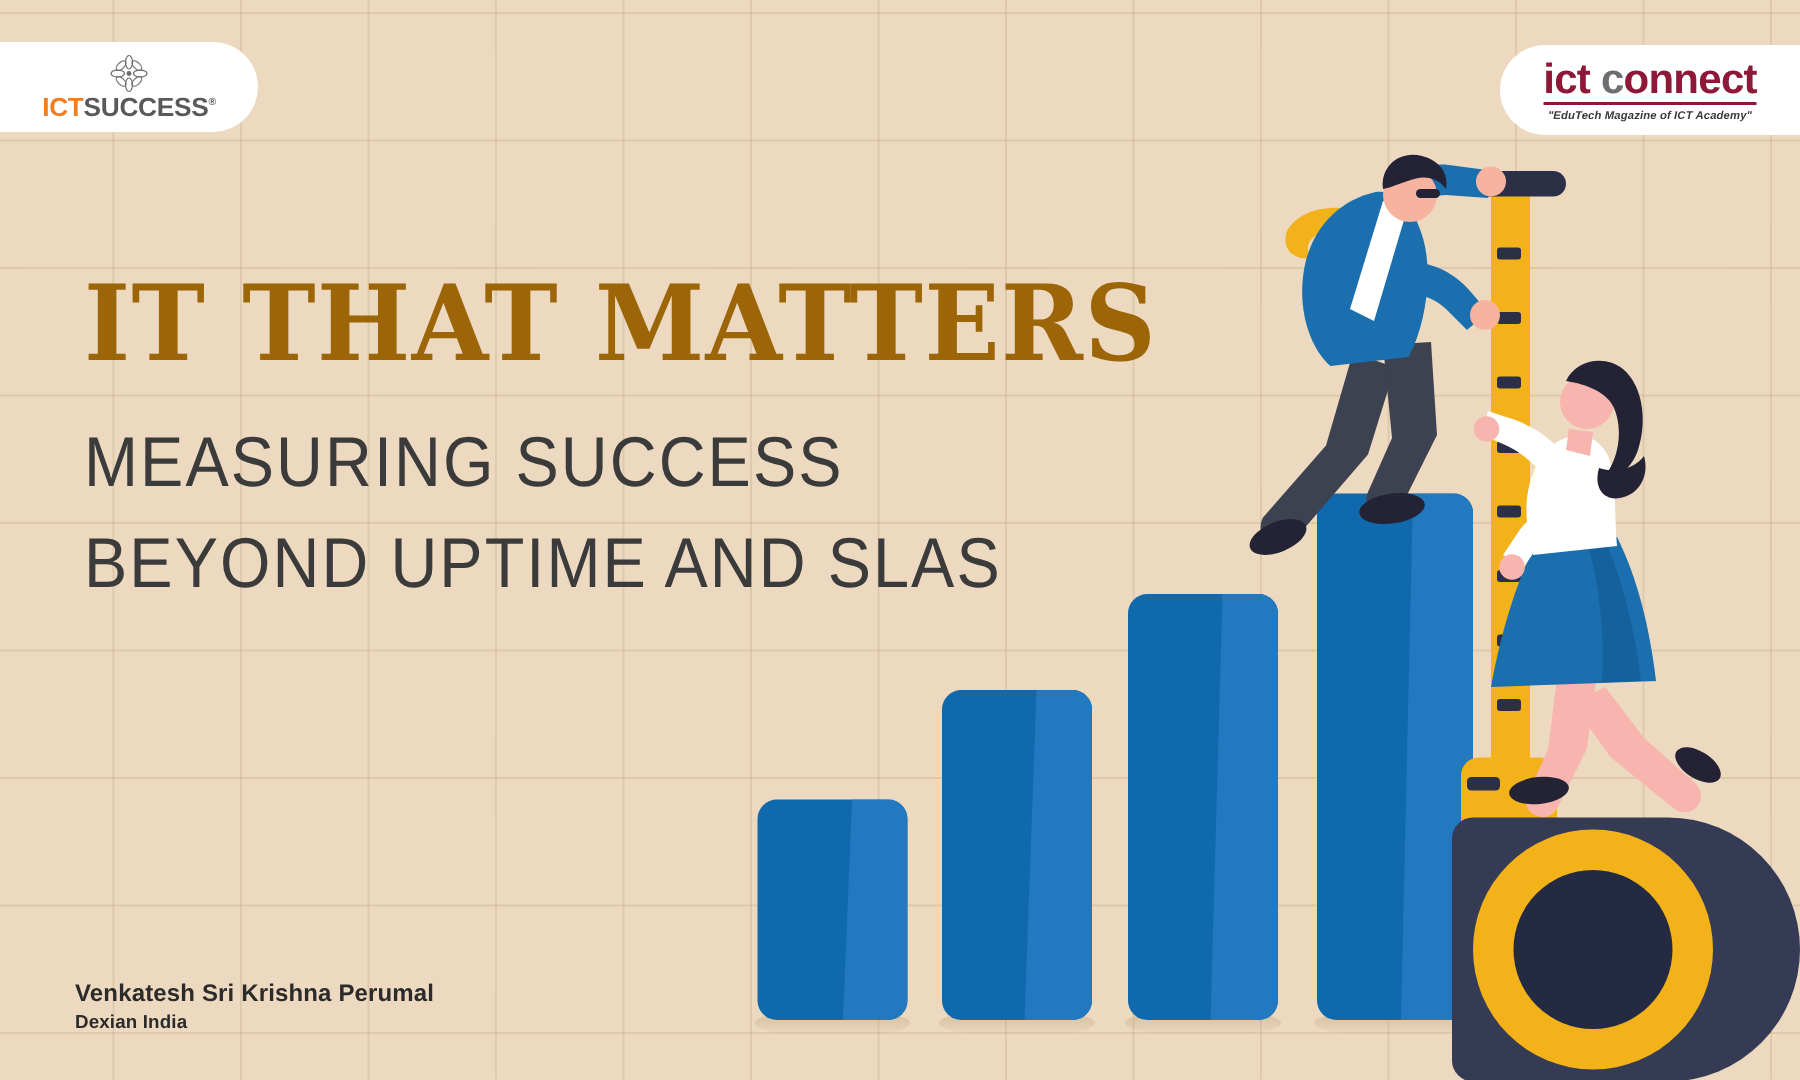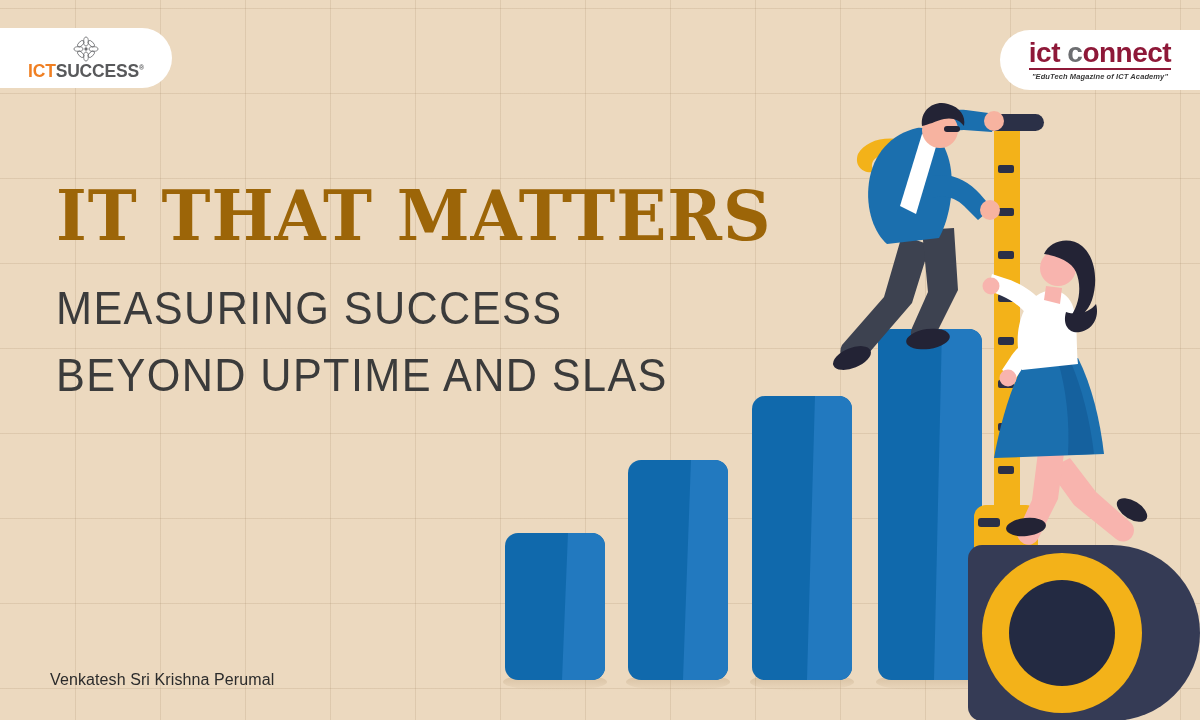--- a/index.html
+++ b/index.html
@@ -125,21 +125,21 @@
 
   
   .byline {
     position: absolute;
     left: 50px;
     bottom: 30px;
     color: #2b2b2b;
   }
   .byline-name {
     font-size: 16px;
-    font-weight: normal;
+    font-weight: bold;
     line-height: 1.25;
     letter-spacing: 0.1px;
   }
   .byline-role, .byline-org {
     font-size: 12.5px;
     font-weight: bold;
     line-height: 1.35;
     letter-spacing: 0.1px;
   }
 
@@ -315,15 +315,16 @@
   </div>
 
   <div class="headline">
     <div class="headline-main">IT THAT MATTERS</div>
     <div class="headline-sub first">MEASURING SUCCESS</div>
     <div class="headline-sub">BEYOND UPTIME AND SLAS</div>
   </div>
 
   <div class="byline">
     <div class="byline-name">Venkatesh Sri Krishna Perumal</div>
+    <div class="byline-org">Dexian India</div>
   </div>
 
 </div>
 
 </body></html>

